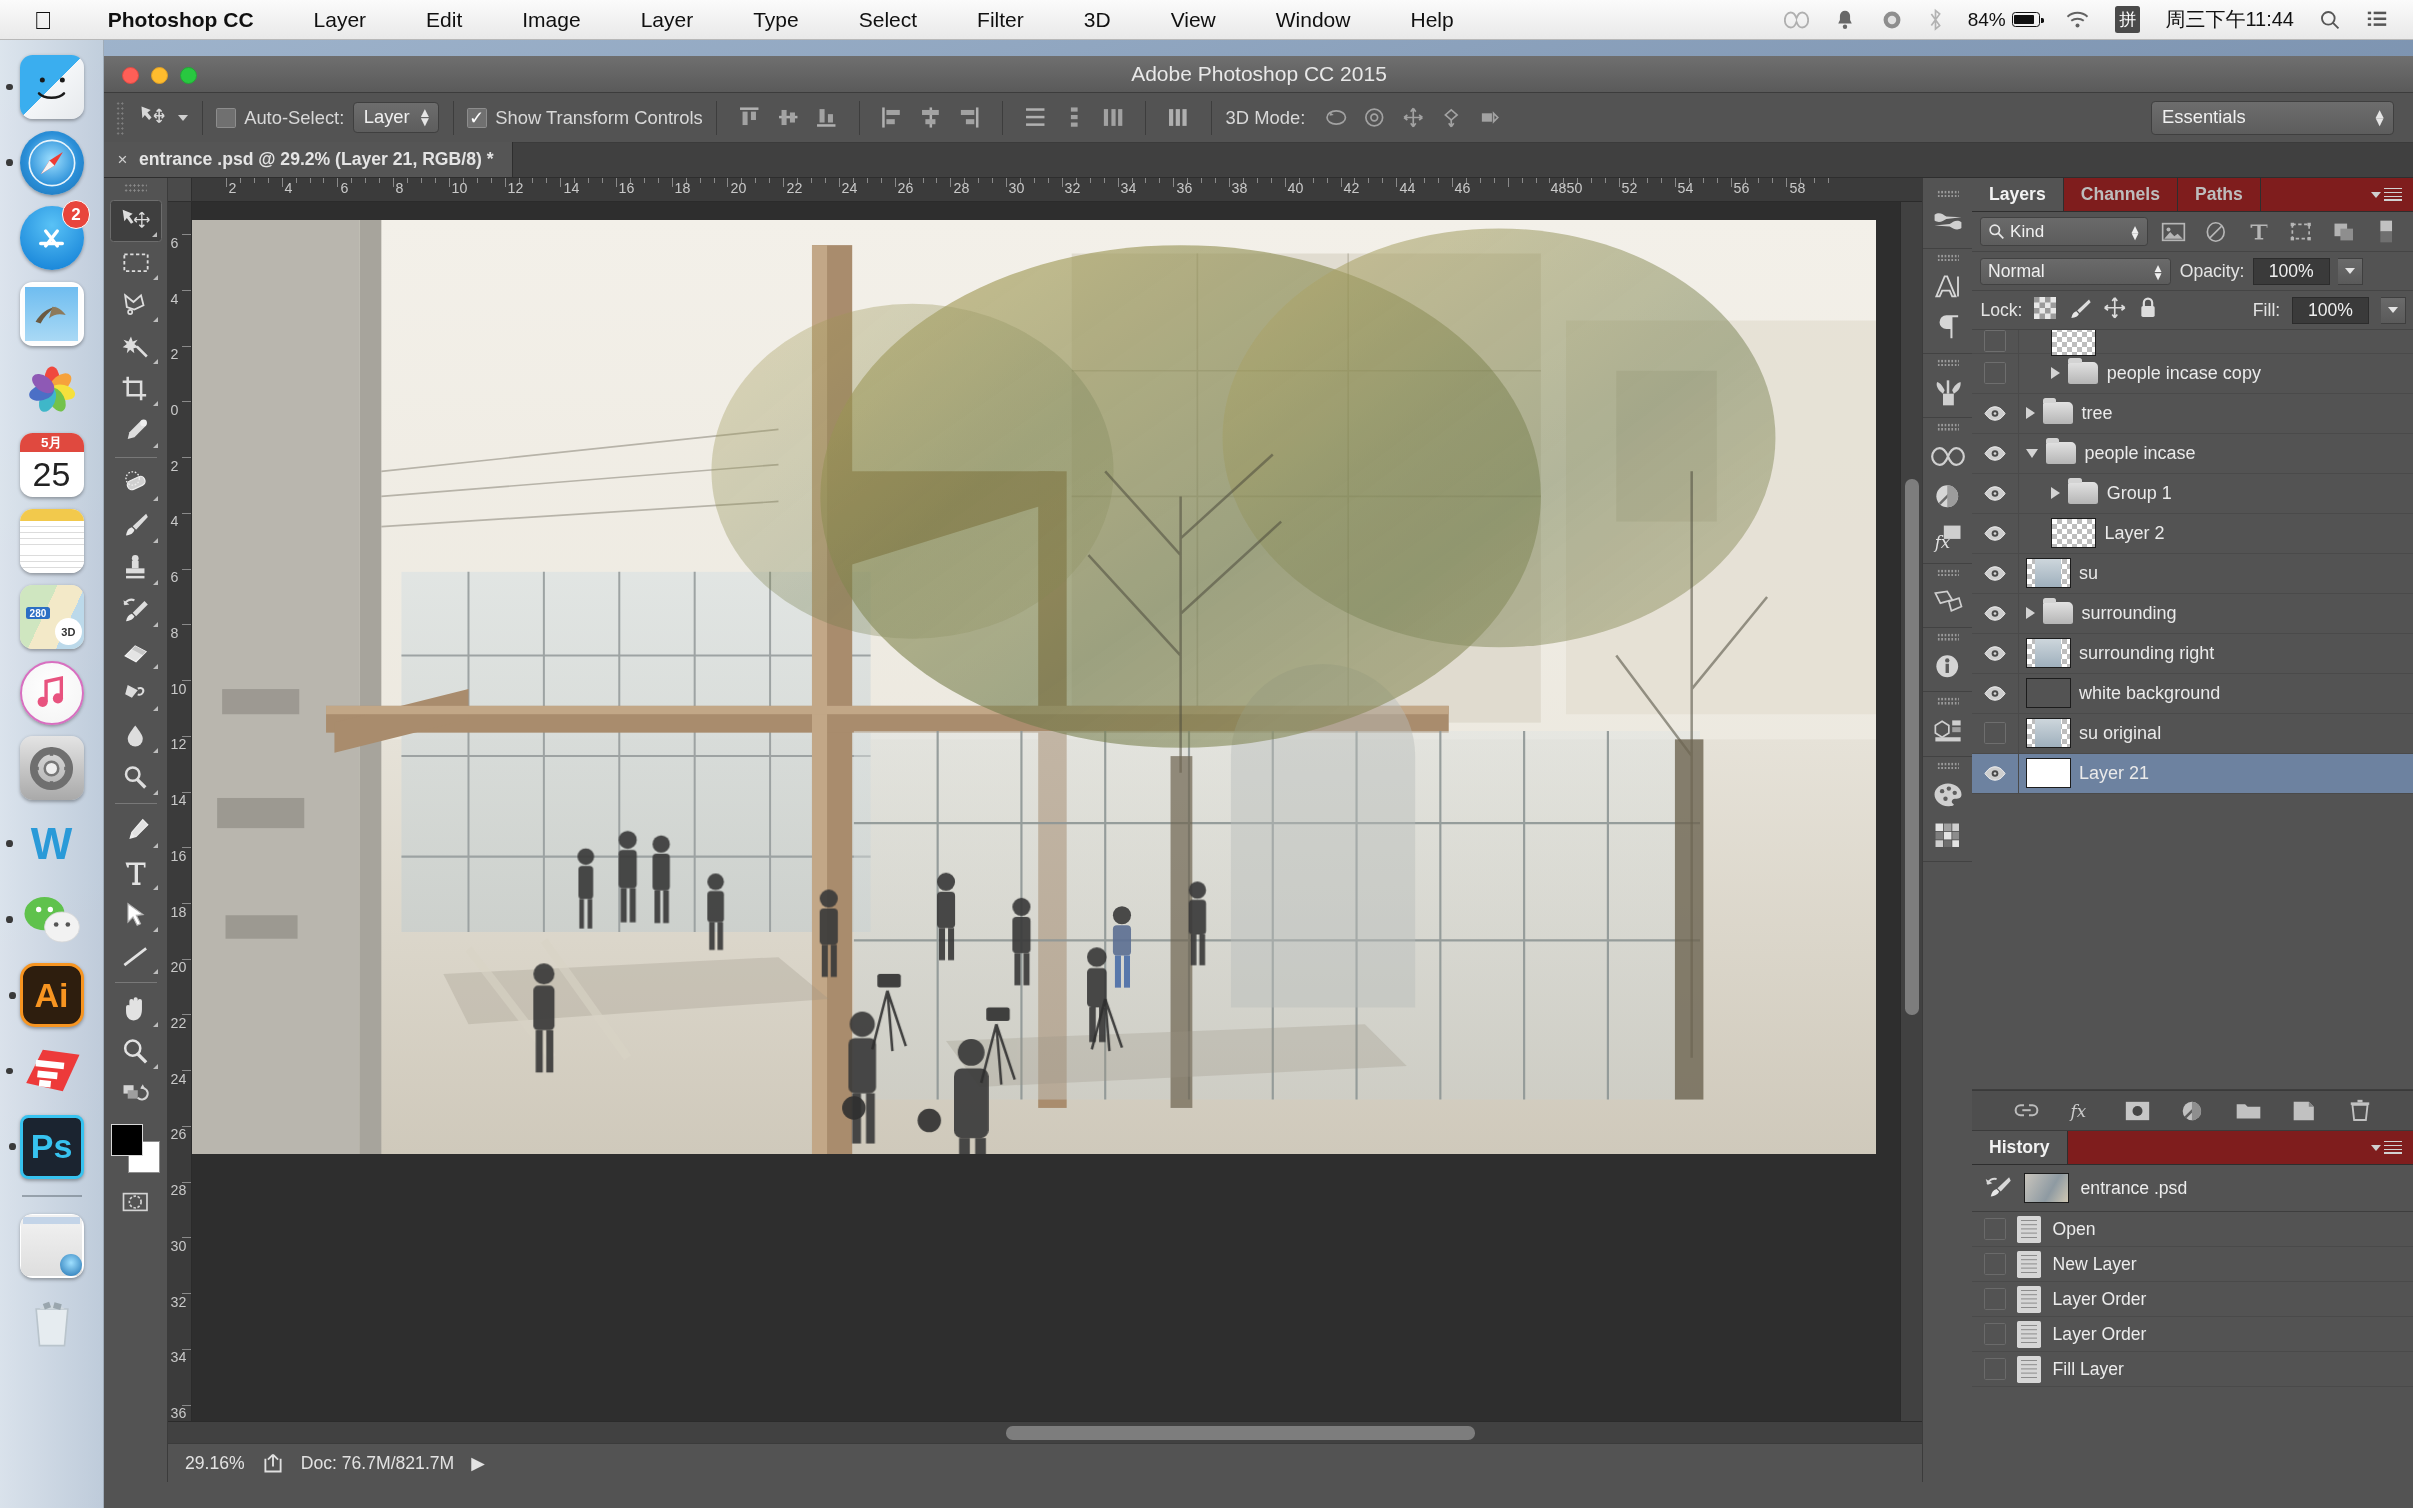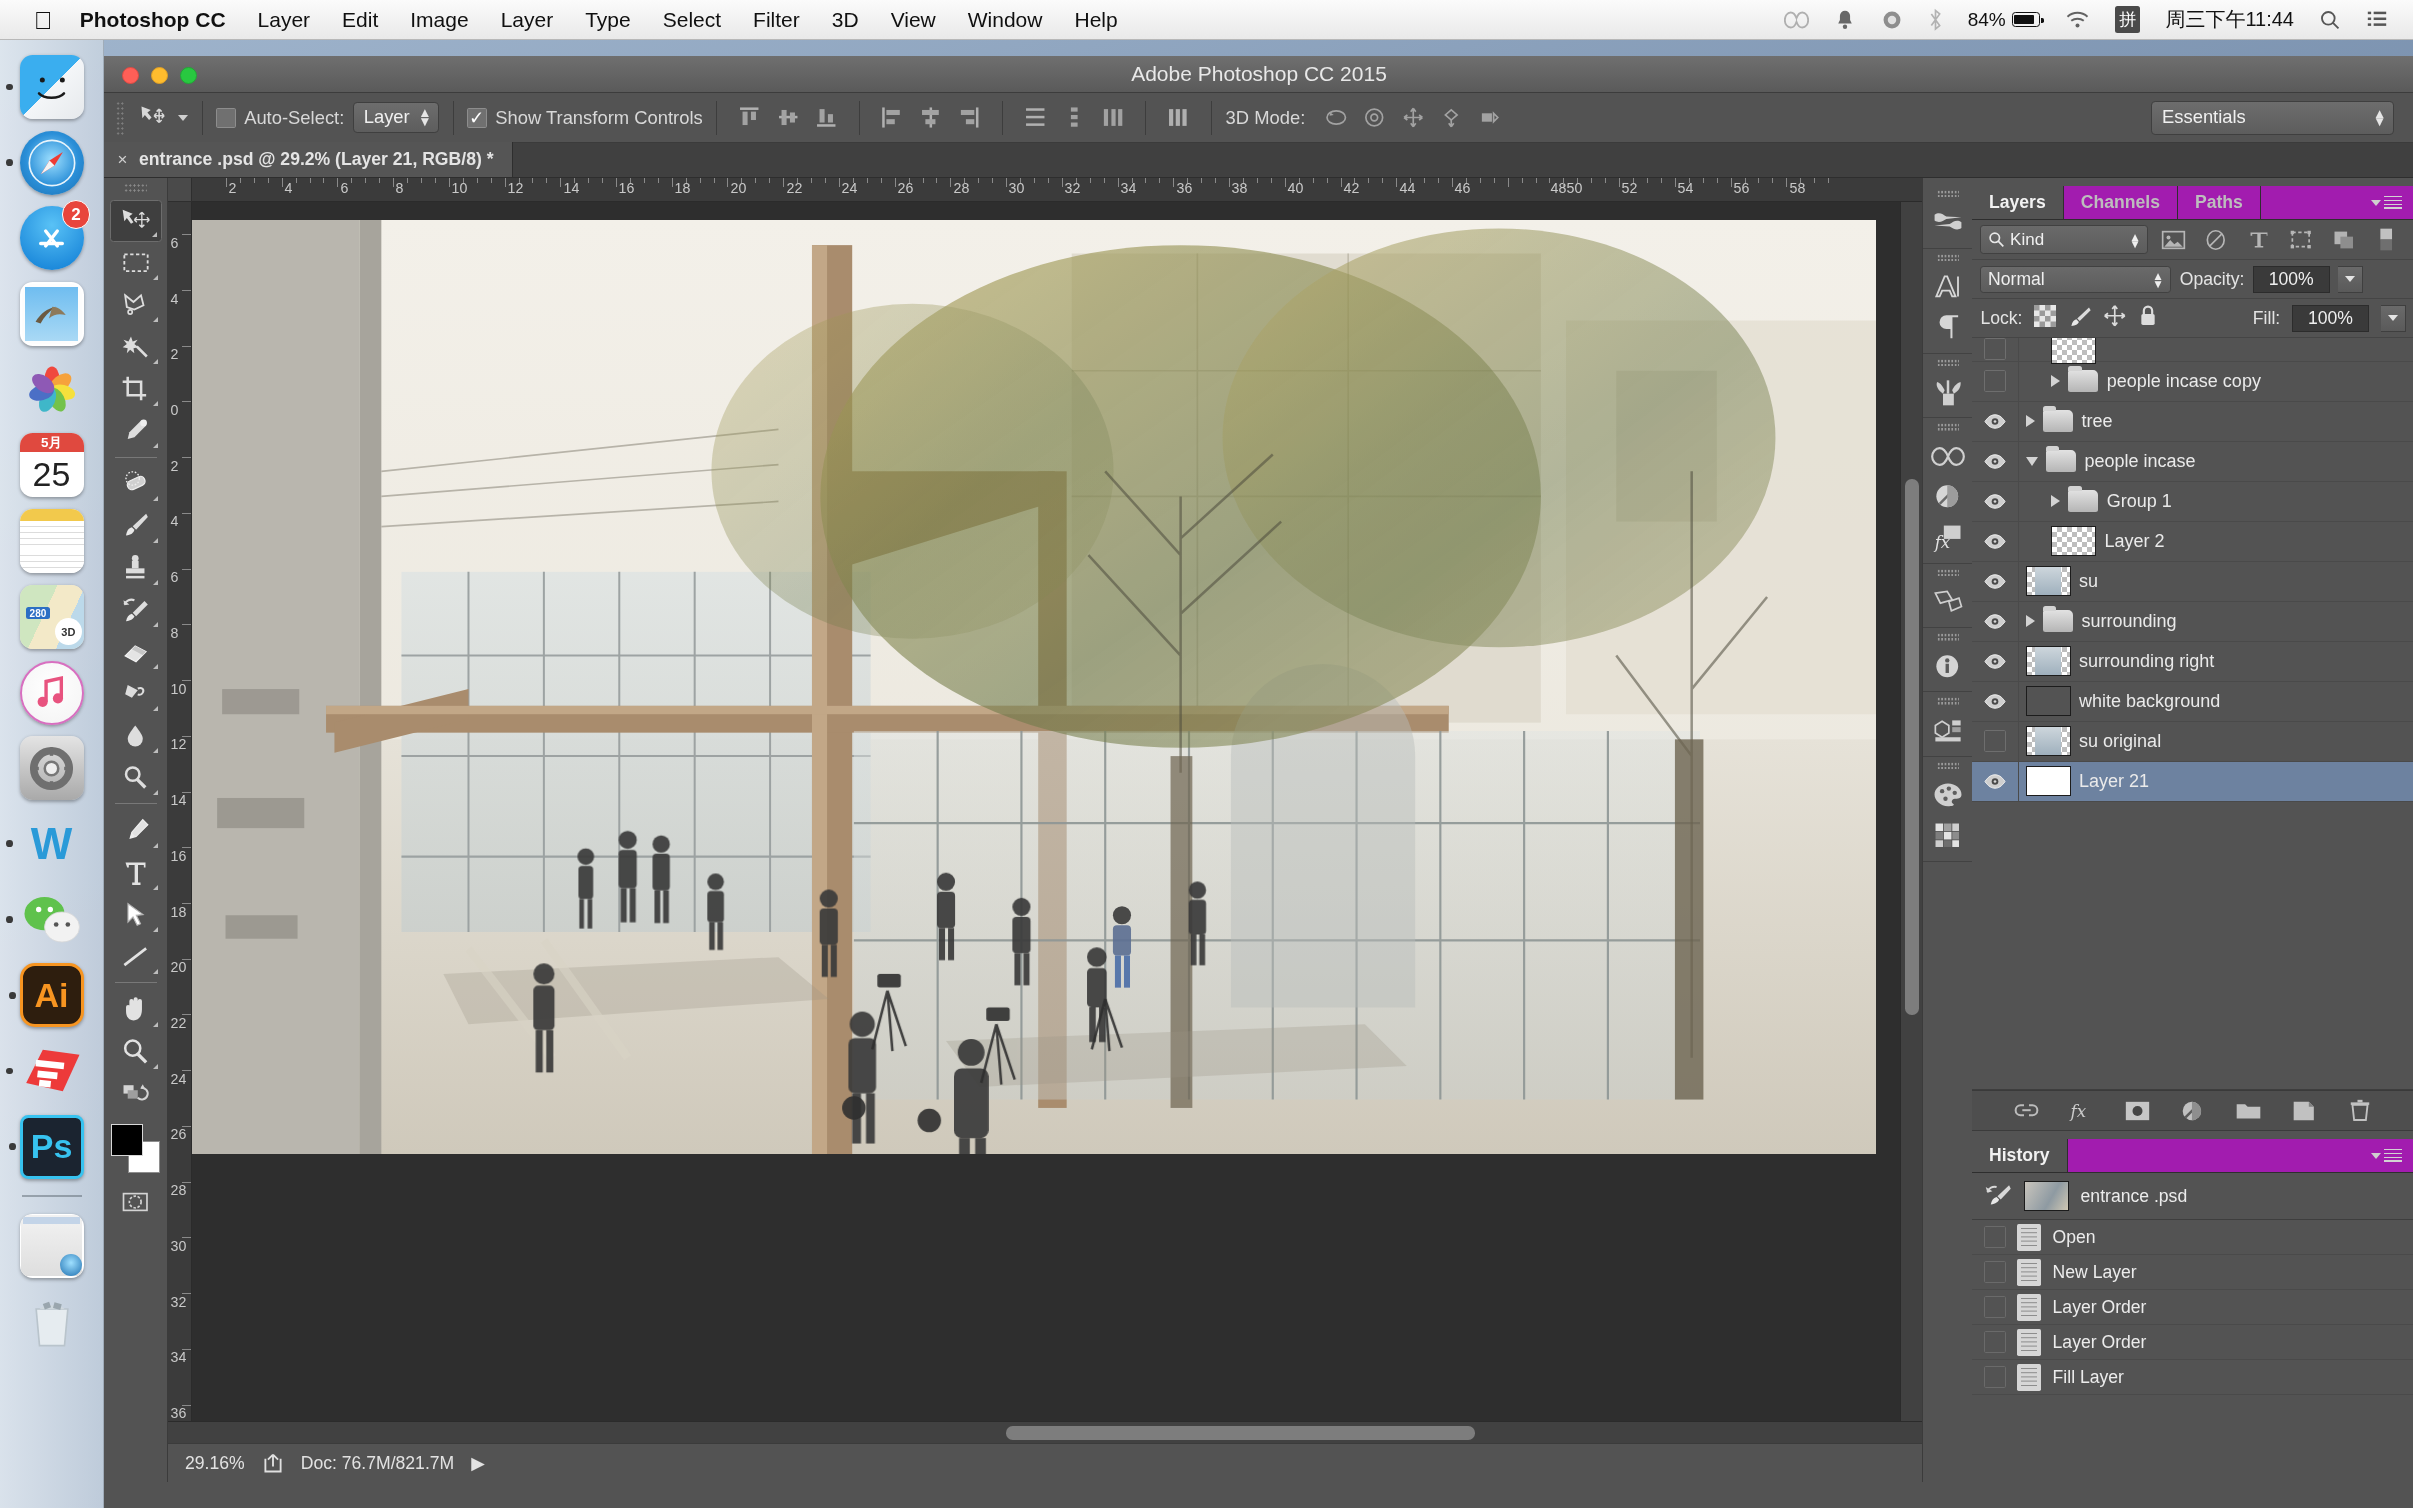--- a/index.html
+++ b/index.html
@@ -6,21 +6,21 @@
   html,body { width:2413px; height:1508px; overflow:hidden;
     font-family:"Liberation Sans", sans-serif; }
   body { background:#2b2b2b; position:relative; }
 
   
   #menubar{position:absolute;left:0;top:0;width:2413px;height:40px;
     background:linear-gradient(#fbfbfb,#e9e9e9);
     border-bottom:0.8px solid #b8b8b8;display:flex;align-items:center;
     font-size:21px;color:#101010;z-index:60;}
   #menubar .apple{margin-left:34px;margin-right:27px;font-size:25px;line-height:0;}
-  #menubar .mi{margin-right:32px;white-space:nowrap;}
+  #menubar .mi{margin-right:32px;white-space:nowrap;margin-left:28px;}
   #menubar .mi.app{font-weight:bold;}
   #menubar .right{margin-left:auto;display:flex;align-items:center;
     margin-right:25px;gap:25px;}
   #menubar .right .ic{opacity:.75;display:flex;align-items:center;}
   #menubar .clock{font-size:20px;color:#111;}
   .ime{background:#4a4a4a;color:#fff;font-size:17px;padding:1.7px 4.2px;border-radius:2.5px;}
   .batt{display:flex;align-items:center;gap:5.9px;font-size:19px;}
   .battbody{width:28.5px;height:14.2px;border:1.7px solid #111;border-radius:3.4px;position:relative;padding:1.7px;}
   .battbody i{display:block;height:100%;width:84%;background:#111;border-radius:0.8px;}
   .battbody:after{content:"";position:absolute;right:-5px;top:4.2px;width:3.4px;height:5.9px;background:#111;border-radius:0 1.7px 1.7px 0;}
@@ -121,21 +121,21 @@
   
   #iconcol{width:50px;background:#535353;border-left:0.8px solid #3b3b3b;
     display:flex;flex-direction:column;align-items:center;padding-top:6.7px;}
   .icgrp{width:49px;border-bottom:0.8px solid #424242;padding:5px 0 8.4px;
     display:flex;flex-direction:column;align-items:center;gap:6.7px;}
   .icgrip{width:22px;height:7.5px;background-image:radial-gradient(#9a9a9a 0.8px,transparent 1px);
     background-size:3.4px 4.2px;margin-bottom:1.7px;}
   .dkico{width:39px;height:34px;display:flex;align-items:center;justify-content:center;}
 
   #rightpanels{width:442px;background:#535353;display:flex;flex-direction:column;}
-  .panel-tabs{height:34px;background:#a21caf;display:flex;align-items:stretch;border-bottom:0.8px solid #2e2e2e;margin-top:8px;}
+  .panel-tabs{height:34px;background:#7f1d1d;display:flex;align-items:stretch;border-bottom:0.8px solid #2e2e2e;}
   .ptab{padding:0 17px;display:flex;align-items:center;font-size:17.6px;color:#bdbdbd;font-weight:bold;
     border-right:0.8px solid #2e2e2e;}
   .ptab.active{background:#535353;color:#f2f2f2;}
   .pmenu{margin-left:auto;display:flex;align-items:center;padding:0 11.7px;gap:3.4px;}
   .hamb{width:18.4px;height:13.4px;display:flex;flex-direction:column;justify-content:space-between;}
   .hamb i{display:block;height:1.7px;background:#d2d2d2;}
 
   .filterrow{height:40px;display:flex;align-items:center;padding:0 8.4px;gap:8.4px;border-bottom:0.8px solid #454545;}
   .kindsel{width:168px;background:linear-gradient(#6a6a6a,#5c5c5c);border:0.8px solid #414141;border-radius:3.4px;
     height:28.5px;display:flex;align-items:center;padding:0 6.7px;color:#efefef;font-size:17px;position:relative;}

